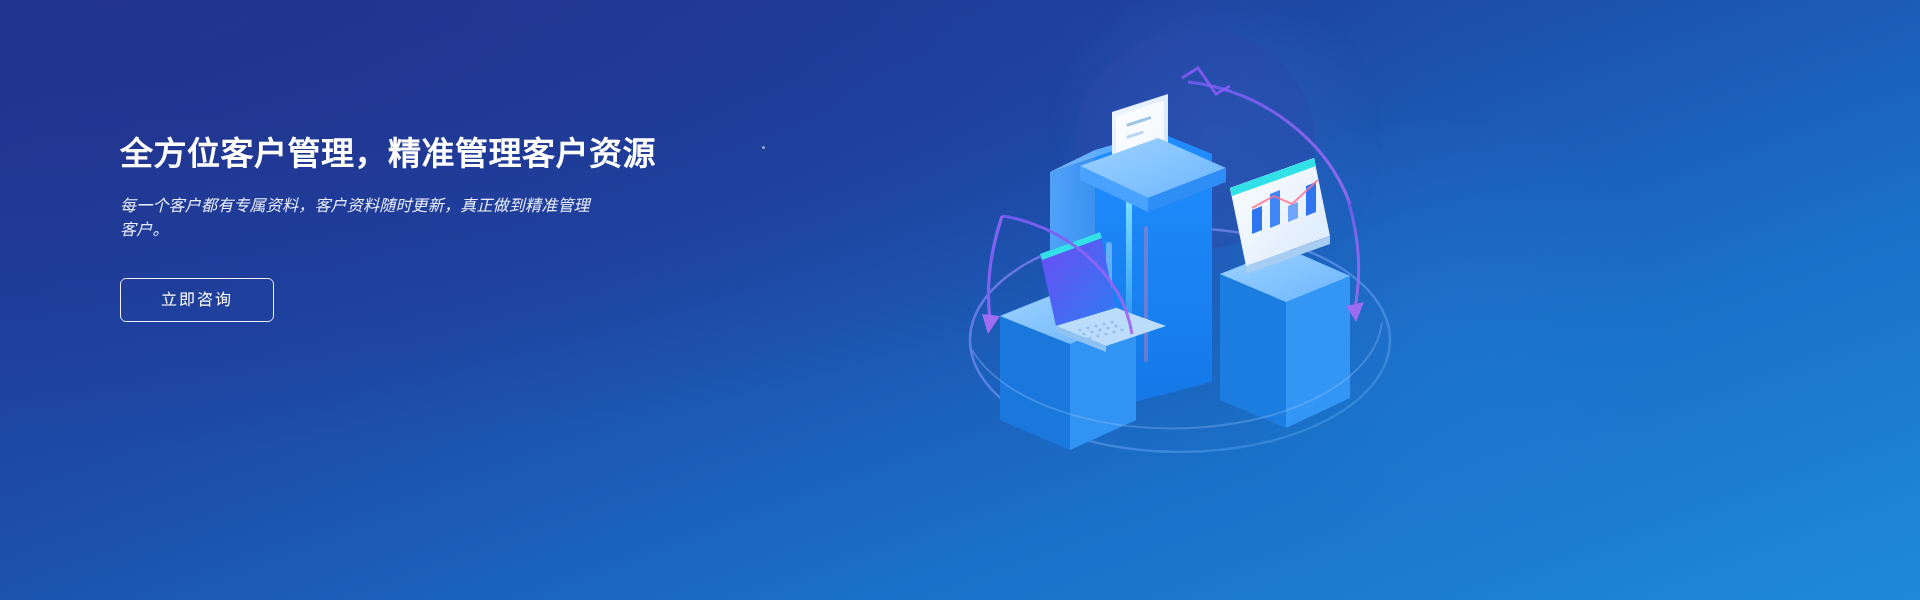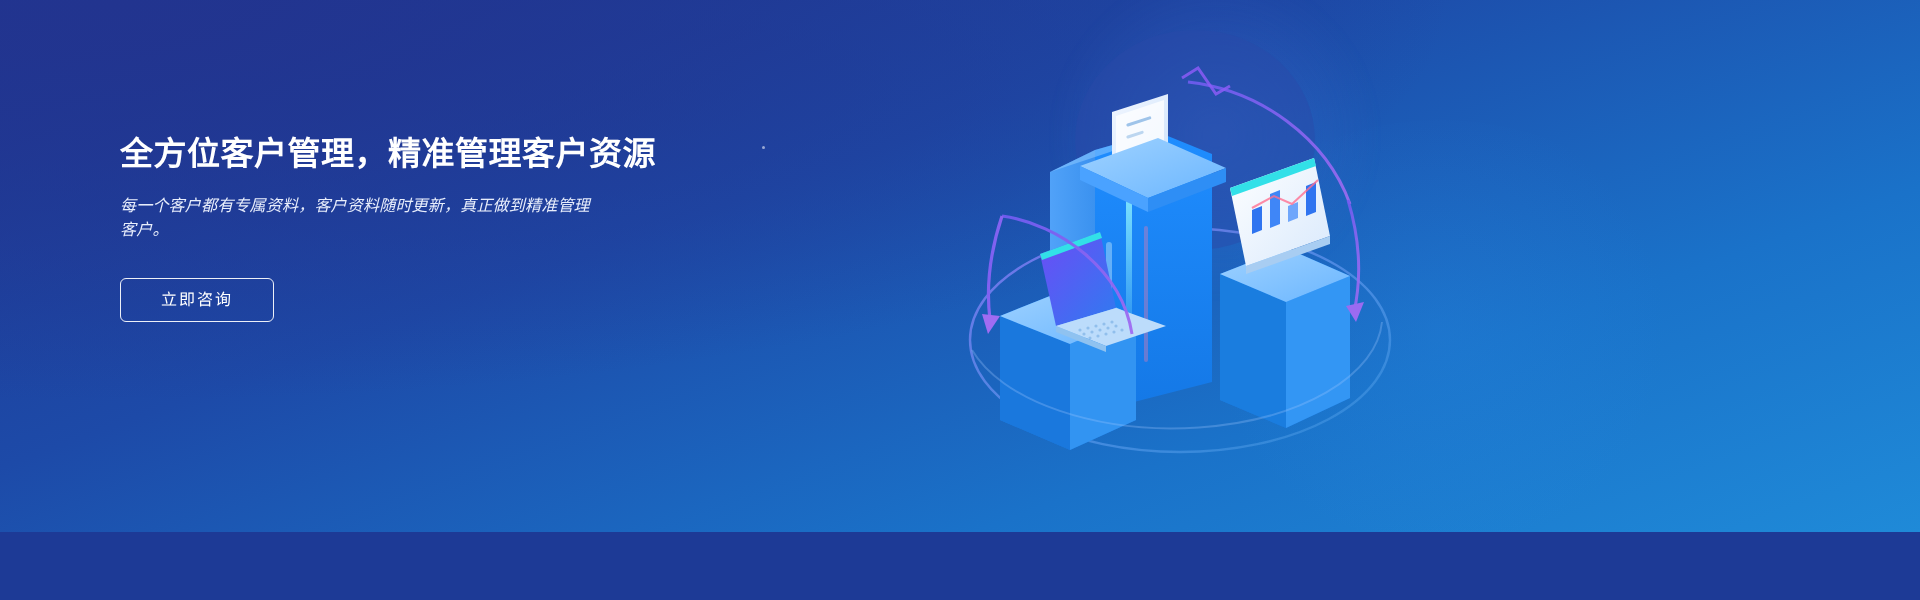--- a/index.html
+++ b/index.html
@@ -3,21 +3,21 @@
 <meta charset="utf-8">
 <title>Banner</title>
 <style>
   html,body{margin:0;padding:0;}
   body{
     width:1920px;height:600px;overflow:hidden;
     font-family:"Liberation Sans","DejaVu Sans",sans-serif;
     background:#1d3a96;
   }
   .banner{
-    position:relative;width:1920px;height:532px;overflow:hidden;
+    position:relative;width:1920px;height:600px;overflow:hidden;
     background:
       radial-gradient(120% 130% at 6% 0%, #22348f 0%, rgba(34,52,143,0) 58%),
       linear-gradient(160deg,#1e3590 0%, #1d4aa8 38%, #1a72c9 72%, #1f8ad8 100%);
   }
   
   .bg-glow-a{
     position:absolute;left:1050px;top:-30px;width:330px;height:330px;border-radius:50%;
     background:radial-gradient(circle at 50% 50%, rgba(70,120,220,.30) 0%, rgba(70,120,220,.12) 45%, rgba(70,120,220,0) 70%);
     filter:blur(6px);
   }

